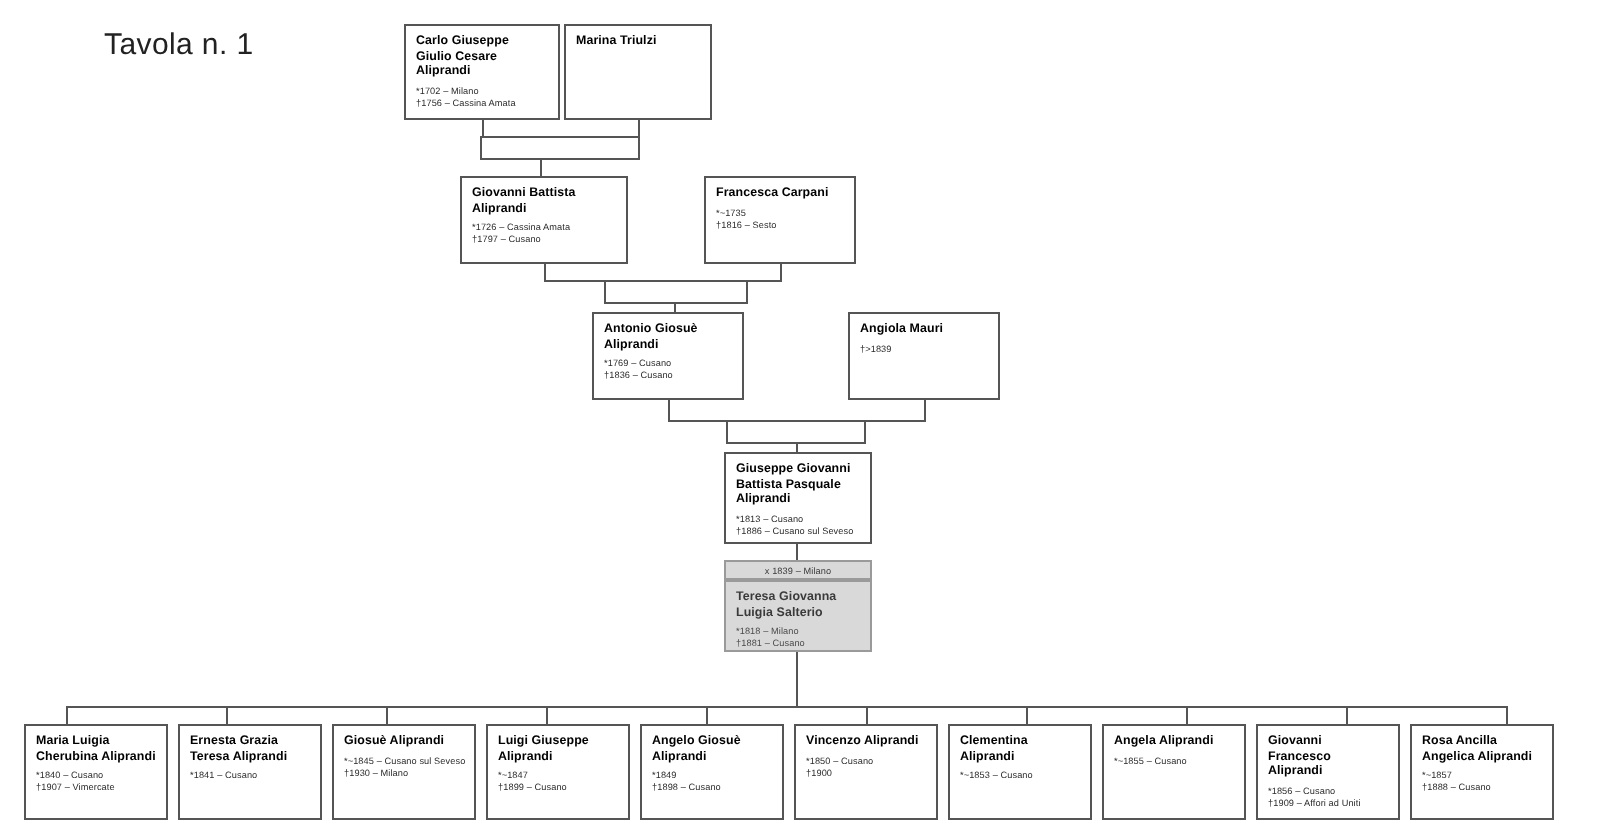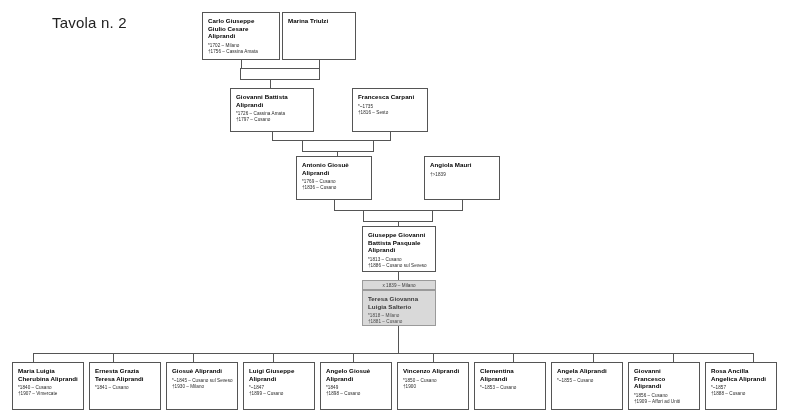--- a/index.html
+++ b/index.html
@@ -91,21 +91,21 @@
     color: #3a3a3a;
     white-space: nowrap;
     letter-spacing: 0.05px;
   }
 </style>
 </head>
 <body>
 
 <div id="chart">
 
-  <div class="title">Tavola n. 2</div>
+  <div class="title">Tavola n. 1</div>
 
   <div class="pbox" style="left:202px; top:12px; width:78px; height:48px;">
     <div class="nm">Carlo Giuseppe Giulio Cesare Aliprandi</div>
     <div class="dt">*1702 – Milano</div>
     <div class="dt">†1756 – Cassina Amata</div>
   </div>
 
   <div class="pbox" style="left:282px; top:12px; width:74px; height:48px;">
     <div class="nm">Marina Triulzi</div>
     <div class="dt"></div>

